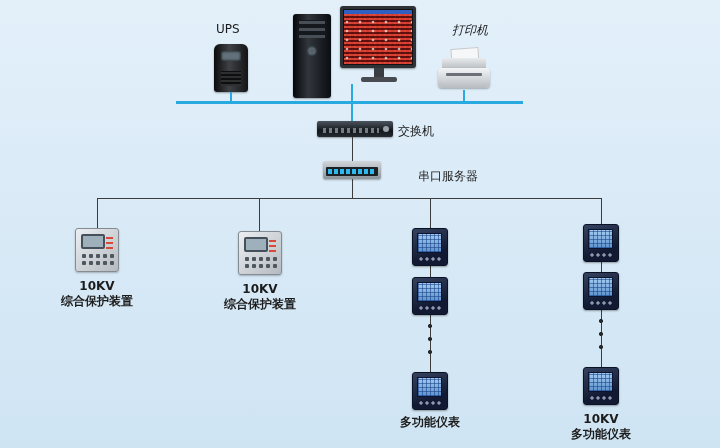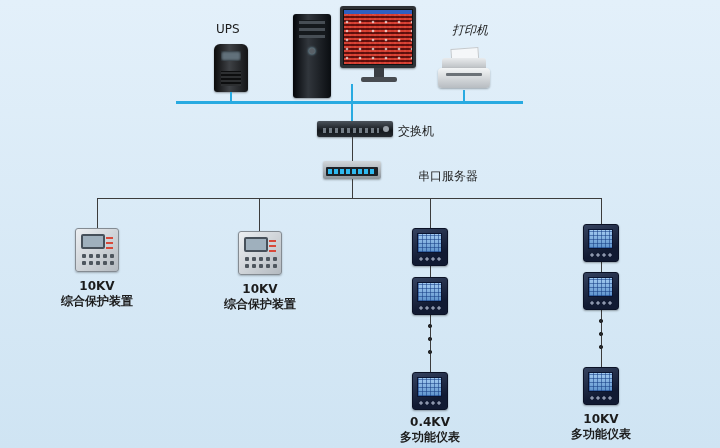--- a/index.html
+++ b/index.html
@@ -258,21 +258,20 @@
   <div class="meter" style="left:412px; top:277px;">
     <div class="lcd"></div>
     <div class="btns"></div>
   </div>
   <div class="vdots" style="left:428px; top:324px;"></div>
   <div class="meter" style="left:412px; top:372px;">
     <div class="lcd"></div>
     <div class="btns"></div>
   </div>
   <div class="dev-label" style="left:380px; top:415px; width:100px;">
-    <span>0.4KV</span>
     <span>多功能仪表</span>
   </div>
 
   <div class="meter" style="left:583px; top:224px;">
     <div class="lcd"></div>
     <div class="btns"></div>
   </div>
   <div class="meter" style="left:583px; top:272px;">
     <div class="lcd"></div>
     <div class="btns"></div>

